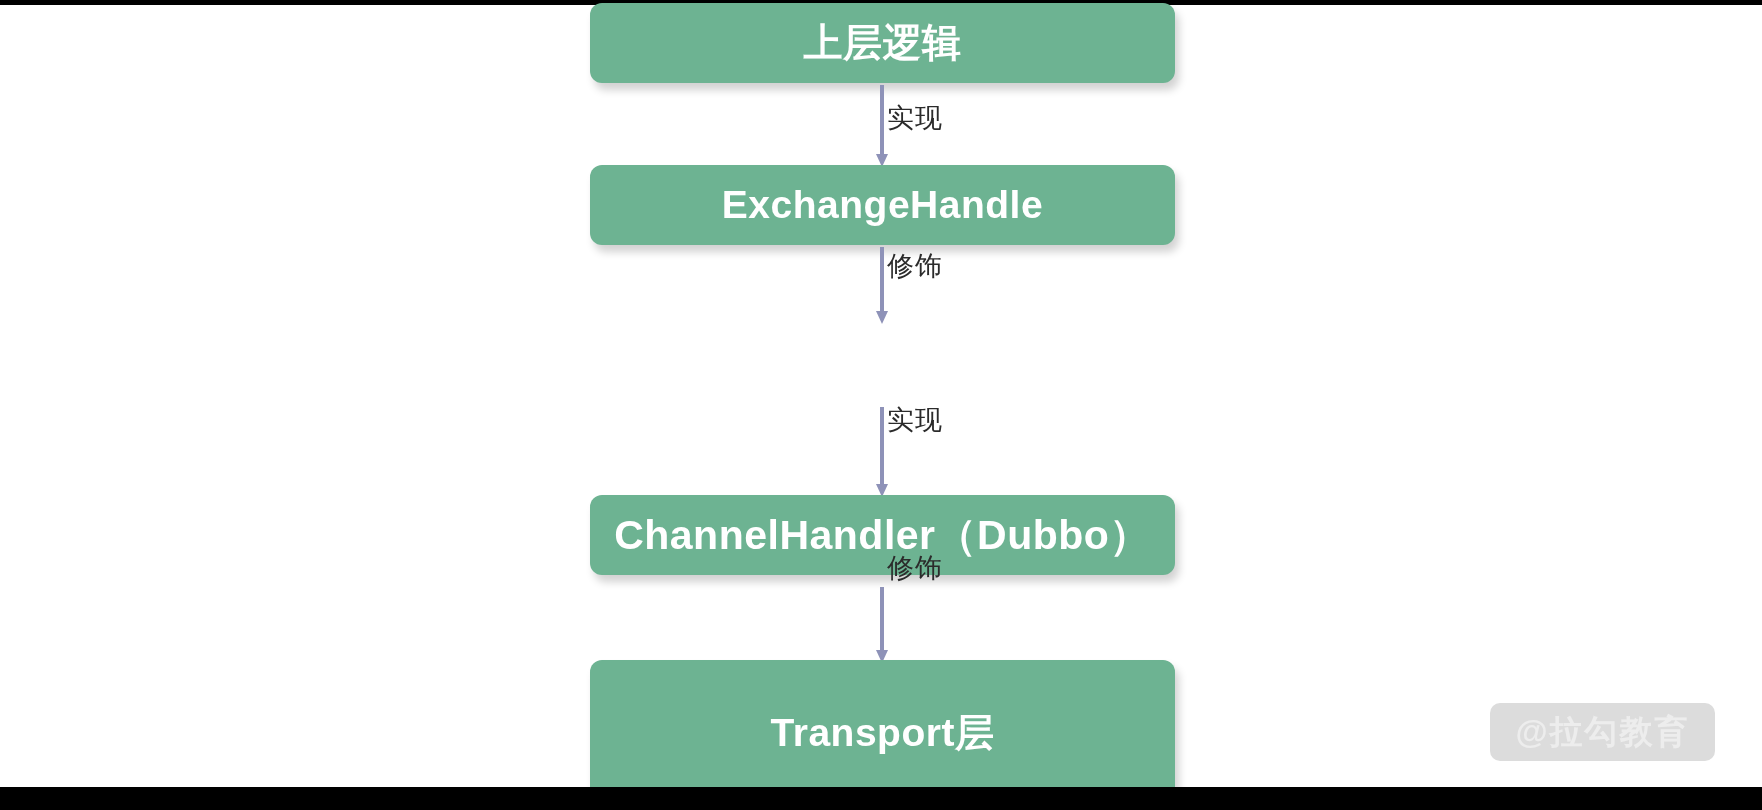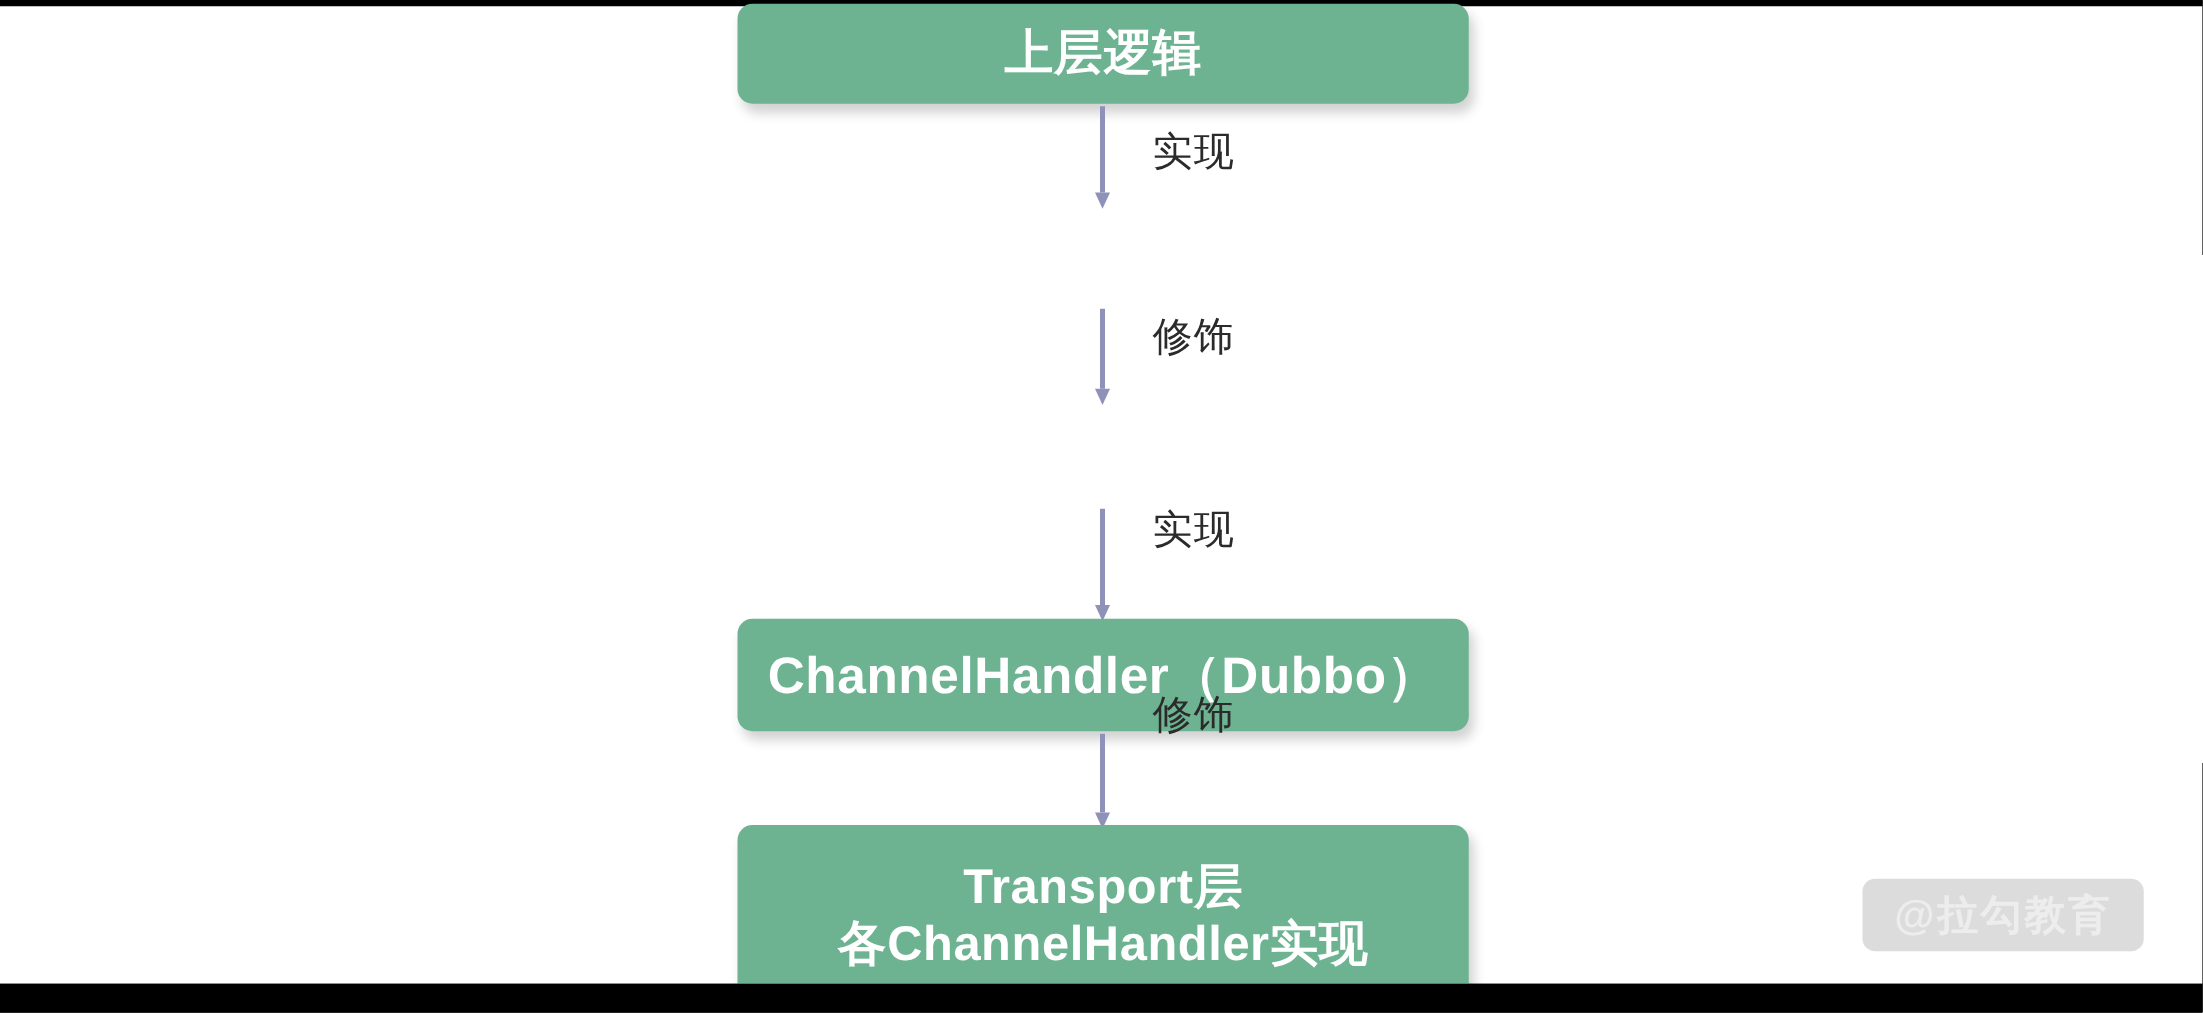--- a/index.html
+++ b/index.html
@@ -46,21 +46,21 @@
     font-weight:bold;
     letter-spacing:0.5px;
     text-align:center;
     line-height:1.18;
   }
   .node .line { display:block; white-space:nowrap; }
 
   .n0 { top:3px;   height:80px; font-size:39px; }
   .n1 { top:165px; height:80px; font-size:39px; }
   .n2 { top:321px; height:84px; font-size:39px; }
-  .n3 { top:495px; height:90px; font-size:41px; }
+  .n3 { top:495px; height:80px; font-size:41px; }
   .n4 { top:660px; height:146px; font-size:39px; }
 
   
   .connector {
     position:absolute;
     left:876px;
     width:12px;
   }
   .connector .shaft {
     position:absolute;
@@ -81,22 +81,22 @@
   .c2 { top:407px; height:90px; }
   .c3 { top:587px; height:76px; }
   .c0 .shaft { height:69px; }
   .c1 .shaft { height:64px; }
   .c2 .shaft { height:77px; }
   .c3 .shaft { height:63px; }
 
   
   .edge-label {
     position:absolute;
-    left:922px;
-    font-size:32px;
+    left:887px;
+    font-size:27px;
     color:#2b2b2b;
     font-weight:normal;
     white-space:nowrap;
     letter-spacing:1px;
   }
   .l0 { top:100px; }
   .l1 { top:248px; }
   .l2 { top:402px; }
   .l3 { top:550px; }
 
@@ -127,20 +127,23 @@
   <div class="node n0">
     <span class="line">上层逻辑</span>
   </div>
 
   <div class="connector c0">
     <div class="shaft"></div>
     <div class="head"></div>
   </div>
   <div class="edge-label l0">实现</div>
 
+  <div class="node n1">
+    <span class="line">ExchangeHandle</span>
+  </div>
 
   <div class="connector c1">
     <div class="shaft"></div>
     <div class="head"></div>
   </div>
   <div class="edge-label l1">修饰</div>
 
 
   <div class="connector c2">
     <div class="shaft"></div>
@@ -153,21 +156,20 @@
   </div>
 
   <div class="connector c3">
     <div class="shaft"></div>
     <div class="head"></div>
   </div>
   <div class="edge-label l3">修饰</div>
 
   <div class="node n4">
     <span class="line">Transport层</span>
-    <span class="line">各ChannelHandler实现</span>
   </div>
 
   <div id="watermark">
     <span>@拉勾教育</span>
   </div>
 
   <div class="bar-bottom"></div>
 
 </div>
 

